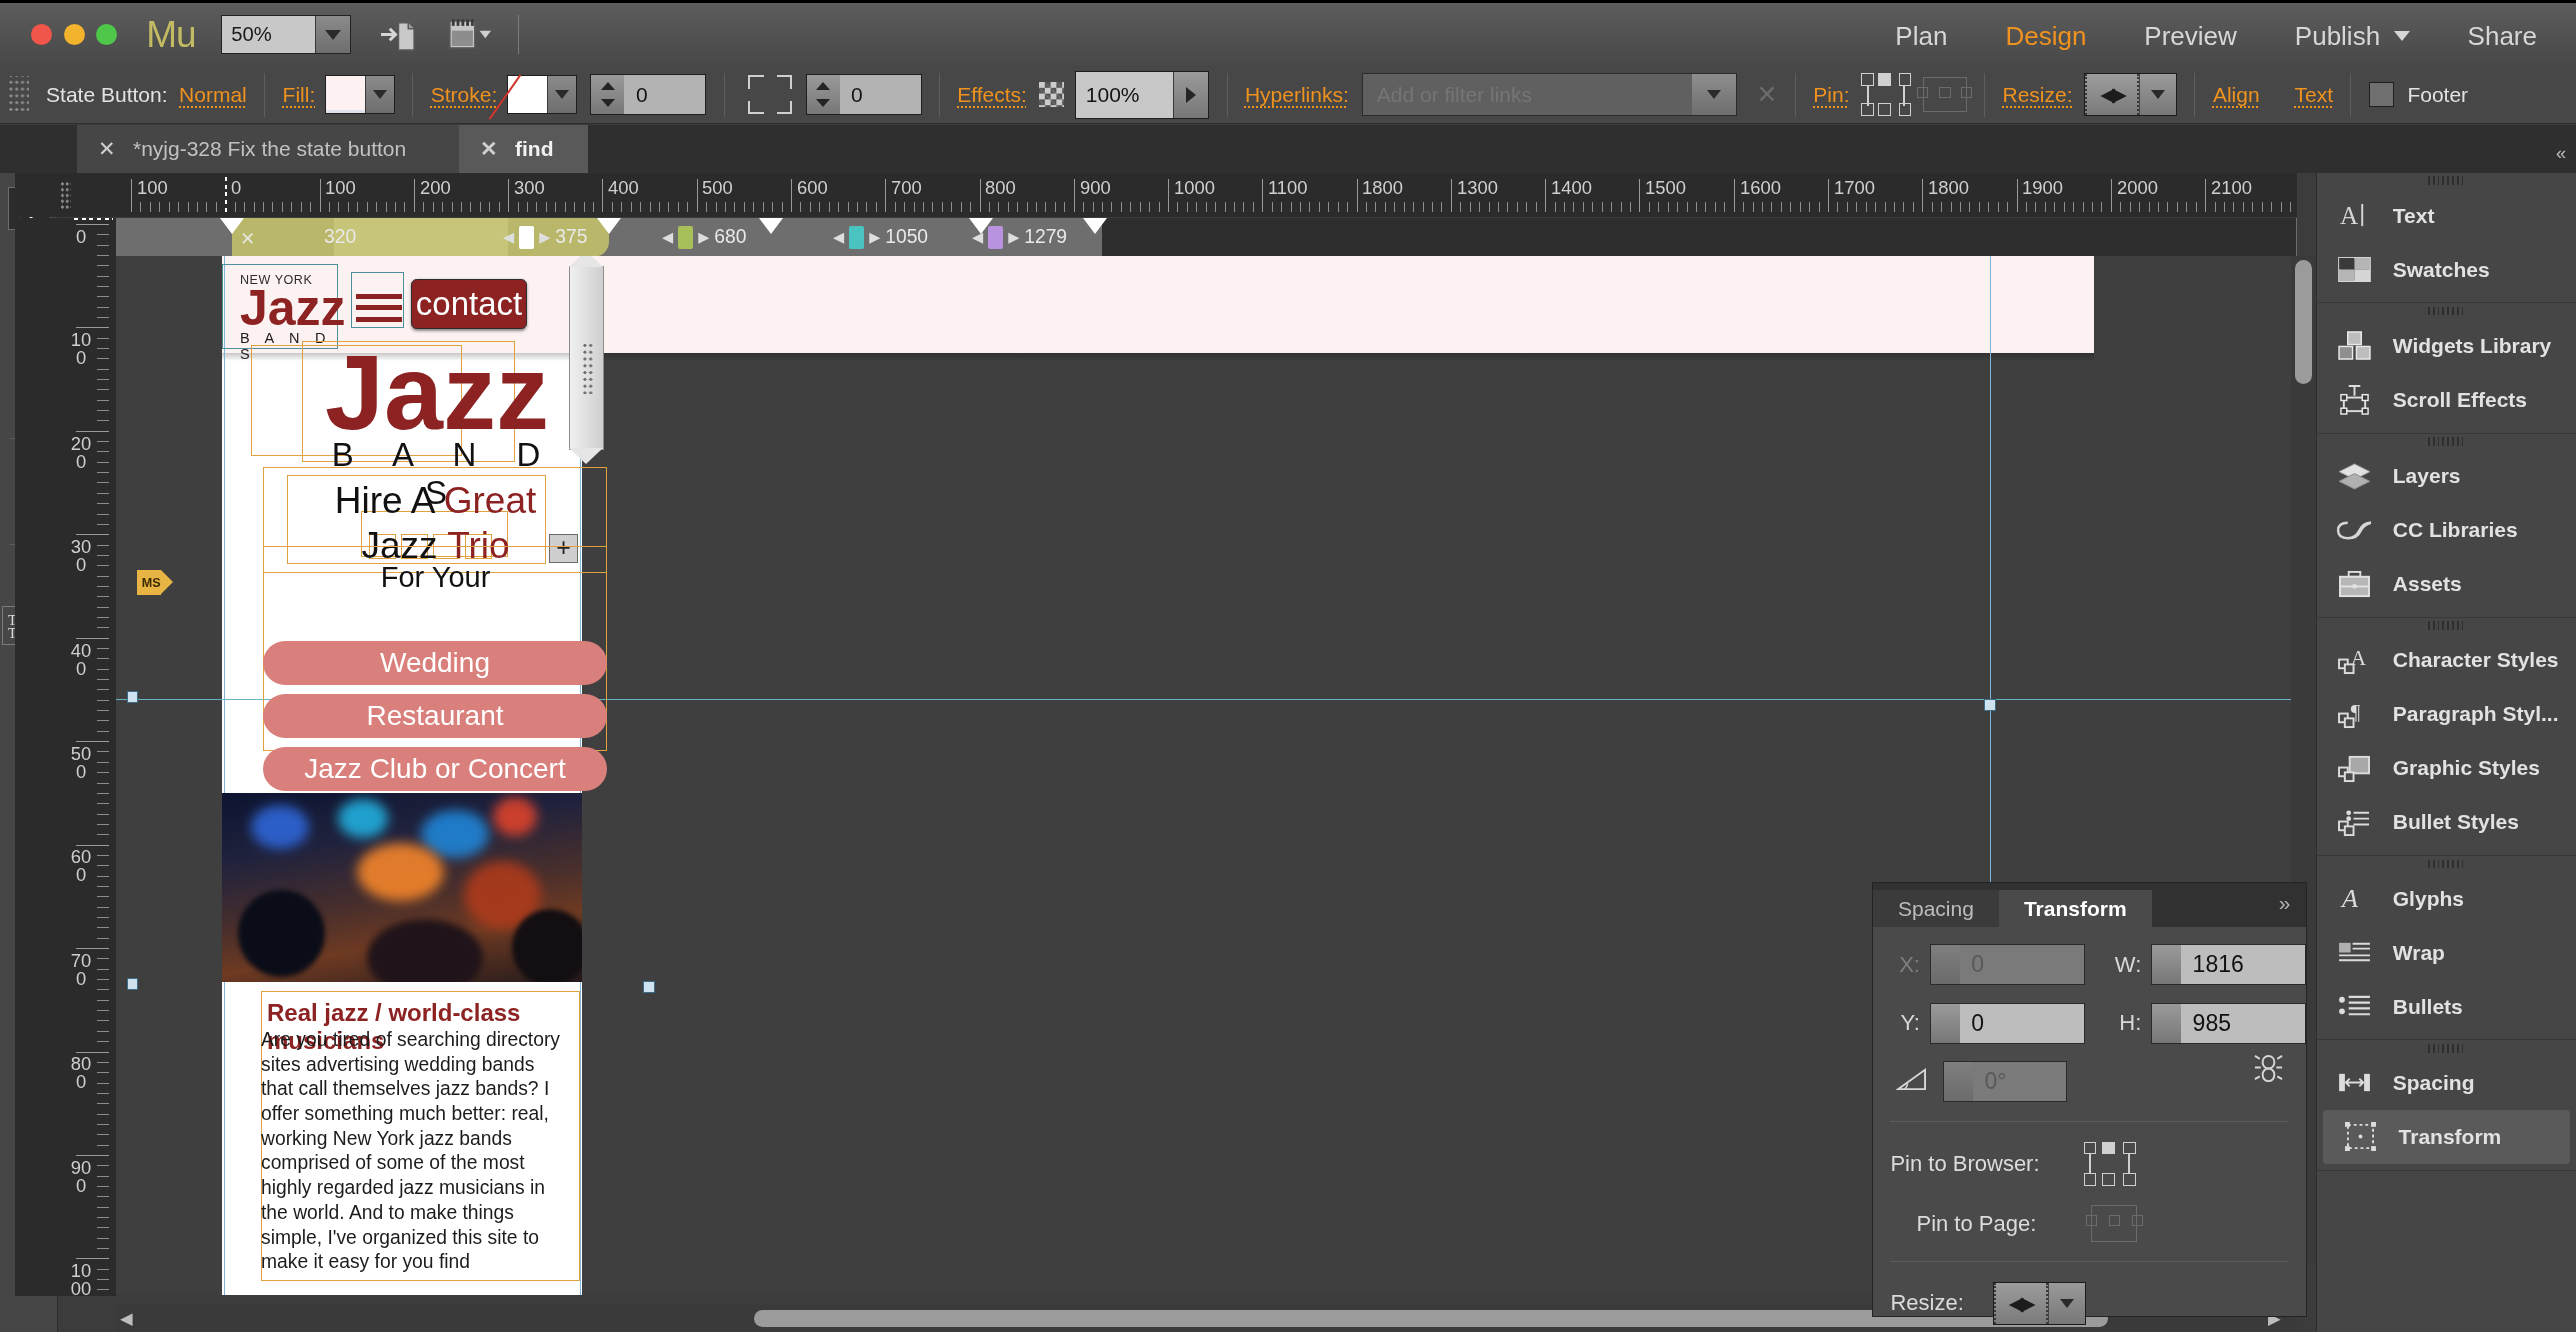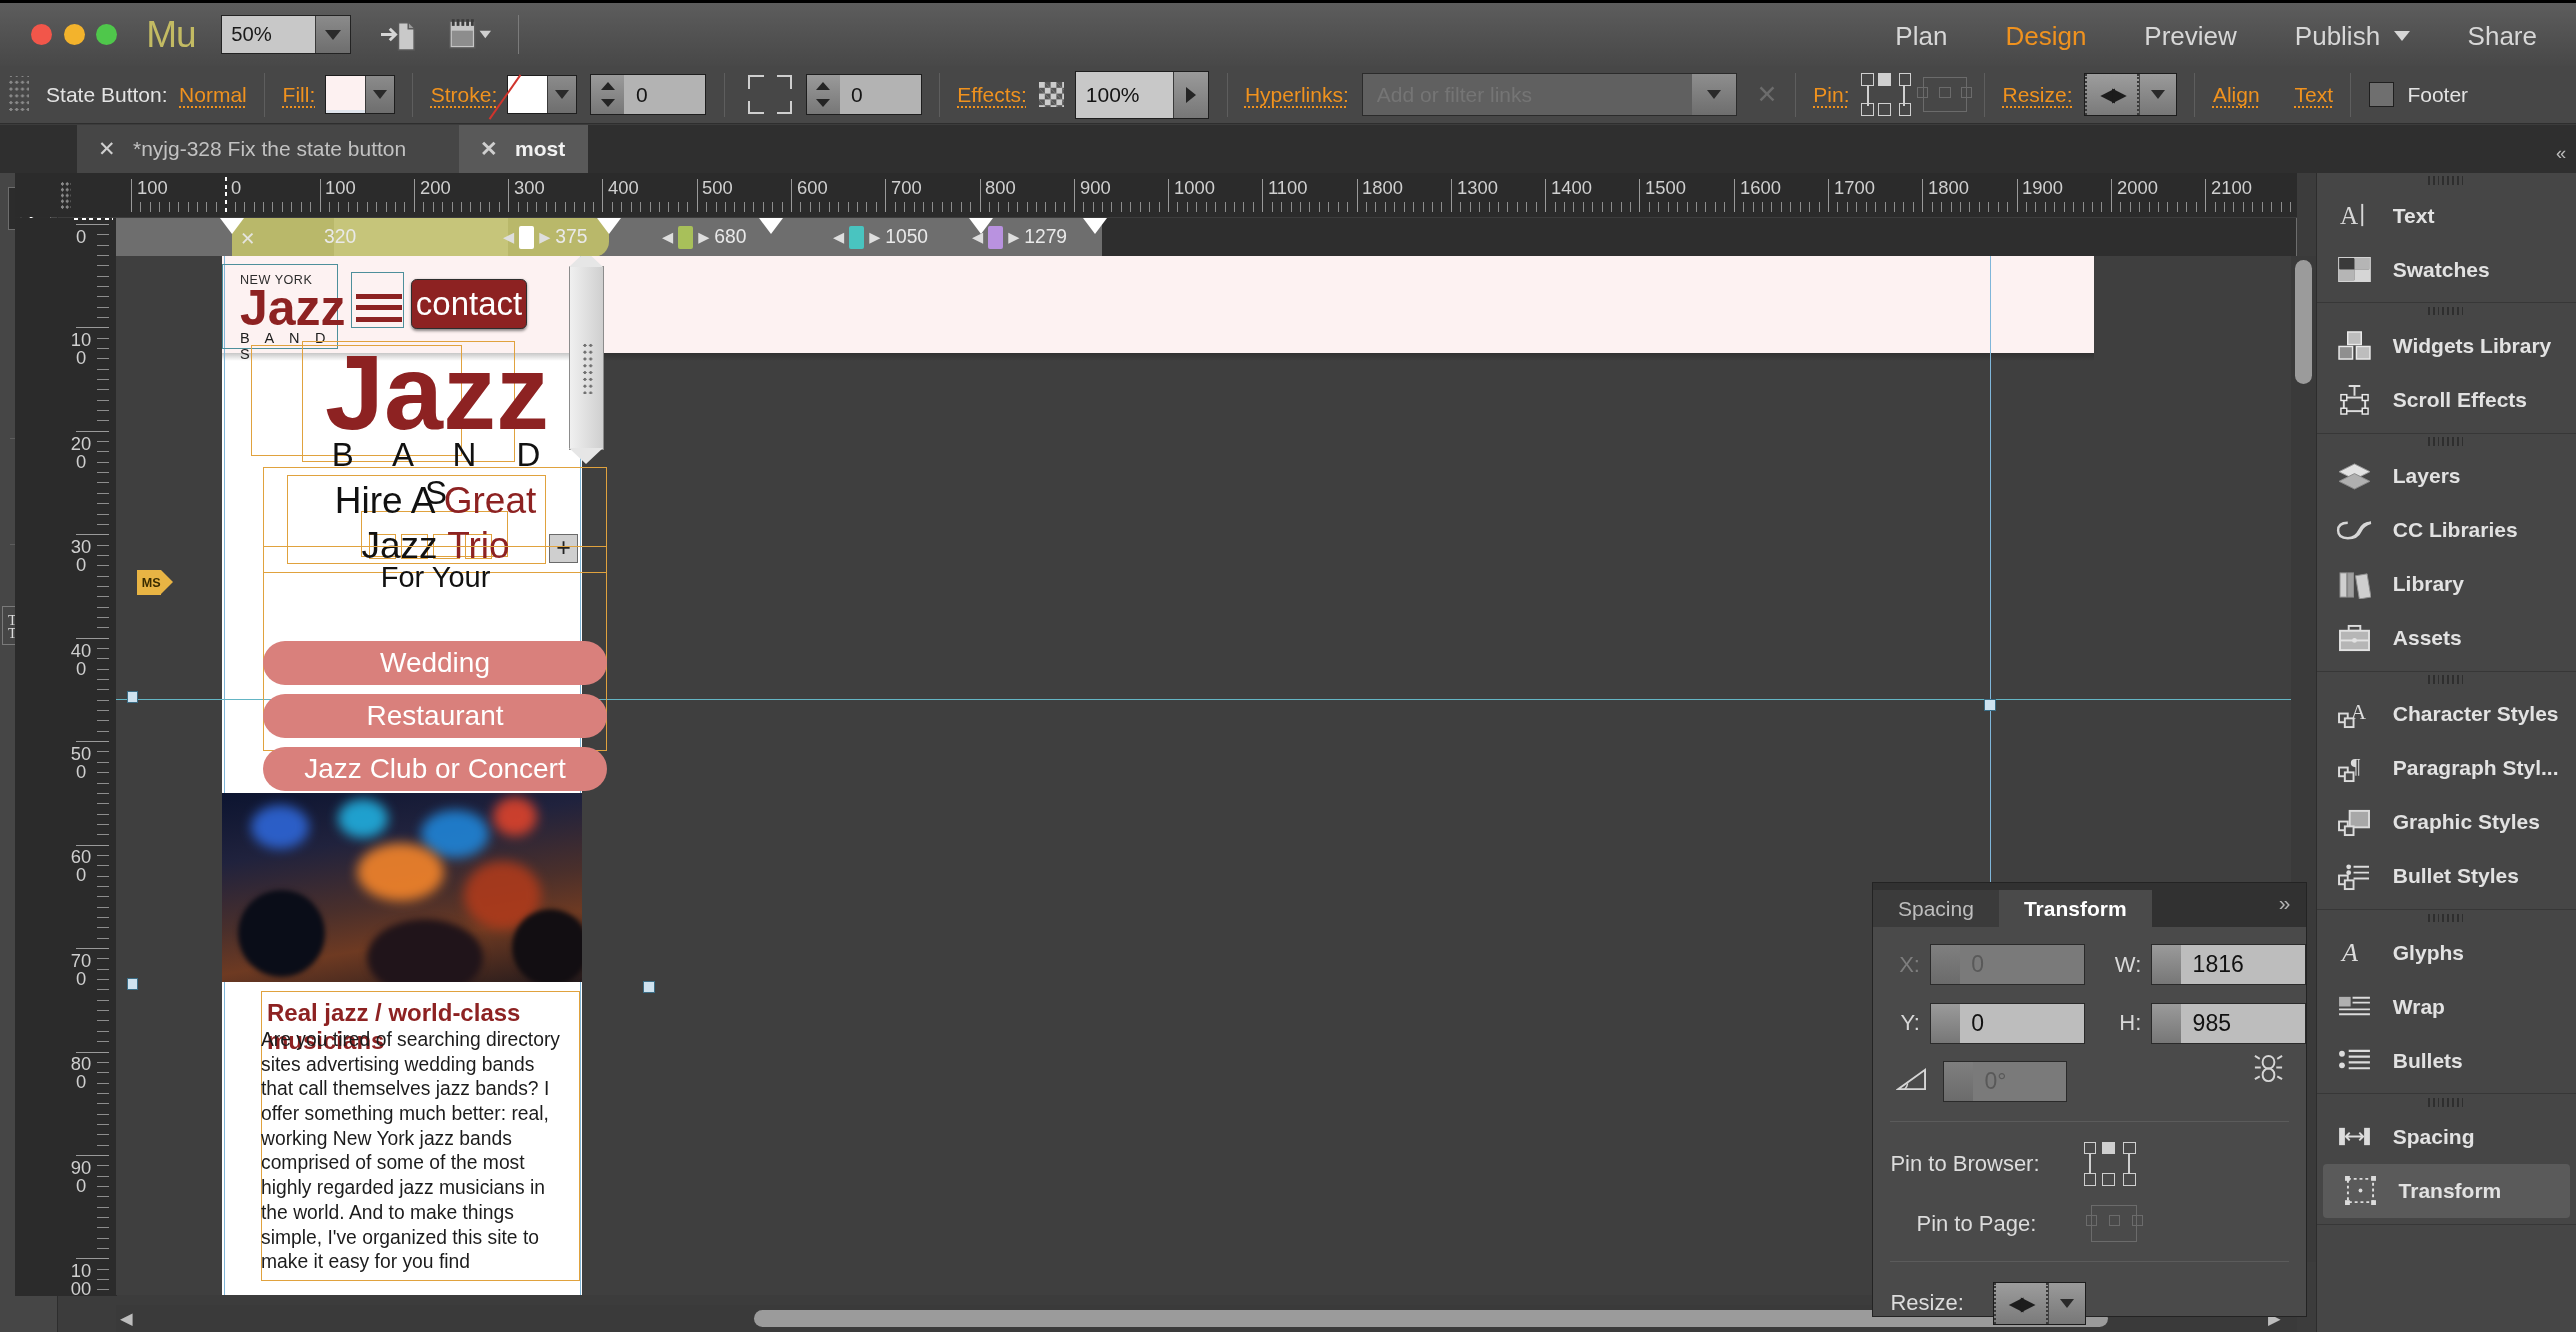--- a/index.html
+++ b/index.html
@@ -393,21 +393,21 @@
     <div class="lbl" style="margin-left:13.5px">Footer</div>
   </div>
 
   <div class="tabbar">
     <div class="tab" style="left:77px;width:382px">
       <span class="cx">✕</span>
       <span>*nyjg-328 Fix the state button</span>
     </div>
     <div class="tab active" style="left:459px;width:129px">
       <span class="cx">✕</span>
-      <span>most</span>
+      <span>find</span>
     </div>
   </div>
 
   <div style="position:absolute;left:0;top:173px;width:58px;height:1159px;background:#464646;border-right:1px solid #2d2d2d;">
     <div style="position:absolute;left:7.7px;top:13.5px;width:43px;height:43px;background:#2c2c2c;border:1.9px solid #6d6d6d;display:flex;align-items:center;justify-content:center;">
       <svg width="23" height="27" viewBox="0 0 24 28">
           <path d="M3 2 L3 24 L9 18 L13 26 L16 24 L12 17 L20 16 Z" fill="#fff" stroke="#3a3a3a"></path>
         </svg>
     </div>
     <div style="position:absolute;left:7.7px;top:64px;width:43px;height:43px;display:flex;align-items:center;justify-content:center;">
@@ -1051,30 +1051,20 @@
         <span class="rp-ic">
           <svg width="37" height="27" viewBox="0 0 38 28">
               <path d="M12 6 q-10 0-10 8 q0 8 10 8 q8 0 12-8 q4-8 12-8 q-8 2-11 9 q-3 7-13 7" fill="none" stroke="#d6d6d6" stroke-width="2.5"></path>
             </svg>
         </span>
         <span class="t">CC Libraries</span>
       </div>
       <div class="rp-item">
         <span class="rp-ic">
           <svg width="33" height="29" viewBox="0 0 34 30">
-              <rect x="2" y="3" width="7" height="25" fill="#cfcfcf" stroke="#8f8f8f"></rect>
-              <rect x="10" y="3" width="6" height="25" fill="#9f9f9f" stroke="#8f8f8f"></rect>
-              <path d="M18 6 l12 -2 l4 24 l-12 2 z" fill="#cfcfcf" stroke="#8f8f8f"></path>
-            </svg>
-        </span>
-        <span class="t">Library</span>
-      </div>
-      <div class="rp-item">
-        <span class="rp-ic">
-          <svg width="33" height="29" viewBox="0 0 34 30">
               <rect x="11" y="2" width="12" height="5" fill="none" stroke="#dcdcdc" stroke-width="2"></rect>
               <rect x="2" y="7" width="30" height="20" fill="#b6b6b6" stroke="#e2e2e2" stroke-width="2"></rect>
               <path d="M2 17 h30" stroke="#e2e2e2" stroke-width="2"></path>
               <circle cx="17" cy="17" r="2.5" fill="#e2e2e2"></circle>
             </svg>
         </span>
         <span class="t">Assets</span>
       </div>
     </div>
 

